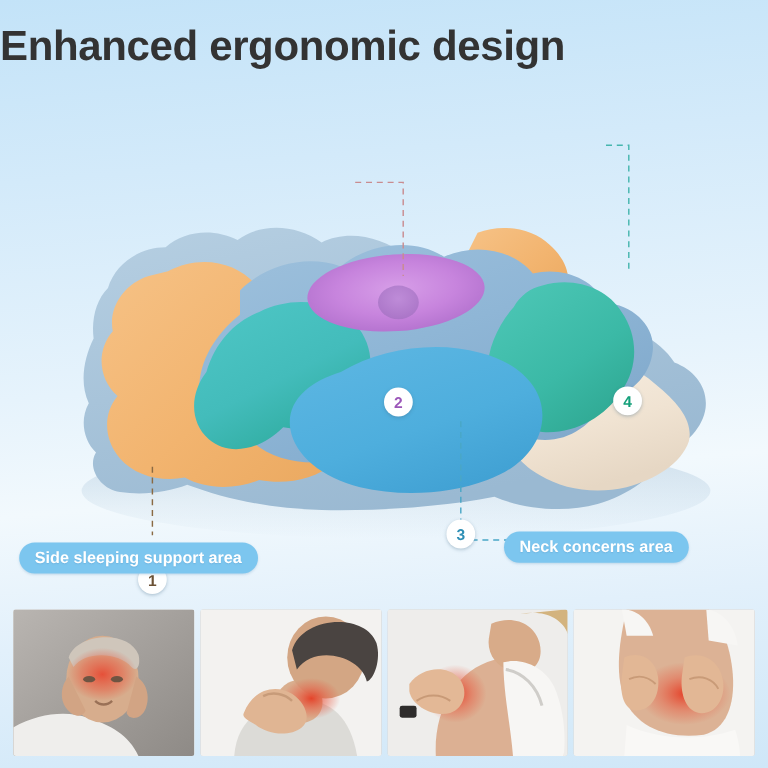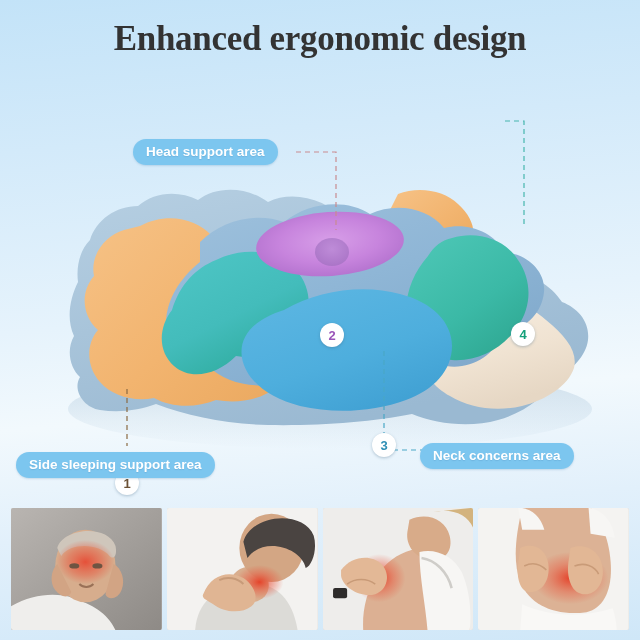--- a/index.html
+++ b/index.html
@@ -7,21 +7,21 @@
     width:640px;height:640px;overflow:hidden;
     font-family:"Liberation Sans", sans-serif;
     background:#c7e5f9;
   }
   #page{
     position:relative;width:640px;height:640px;
     background:linear-gradient(175deg,#c3e3f8 0%,#d3eafa 22%,#e6f3fc 48%,#f2f9fd 62%,#e2f0fb 78%,#cfe7f8 100%);
   }
 
   
-  .header{position:absolute;top:0;left:0;width:640px;height:94px;text-align:center;font-family:Liberation Serif, serif;}
+  .header{position:absolute;top:0;left:0;width:640px;height:94px;text-align:left;}
   .title{
     margin:0;padding-top:18px;
     font-size:35px;font-weight:bold;color:#333333;letter-spacing:-0.3px;
     line-height:42px;
   }
   .subtitle{
     margin:0;padding-top:4px;
     font-size:15.5px;font-style:italic;color:#3b3b3b;font-weight:400;
   }
 
@@ -199,21 +199,20 @@
       <span>2</span>
     </div>
     <div class="marker" id="marker-3">
       <span>3</span>
     </div>
     <div class="marker" id="marker-4">
       <span>4</span>
     </div>
   </div>
 
-  <div class="pill" id="pill-head">Head support area</div>
   <div class="pill" id="pill-side">Side sleeping support area</div>
   <div class="pill" id="pill-neck">Neck concerns area</div>
 
   <div class="photos">
 
     <div class="photo">
       <svg viewBox="0 0 150 122" preserveAspectRatio="xMidYMid slice">
         <defs>
           <linearGradient id="bgGray" x1="0" y1="0" x2="1" y2="1">
             <stop offset="0%" stop-color="#b9b5b1"></stop>

